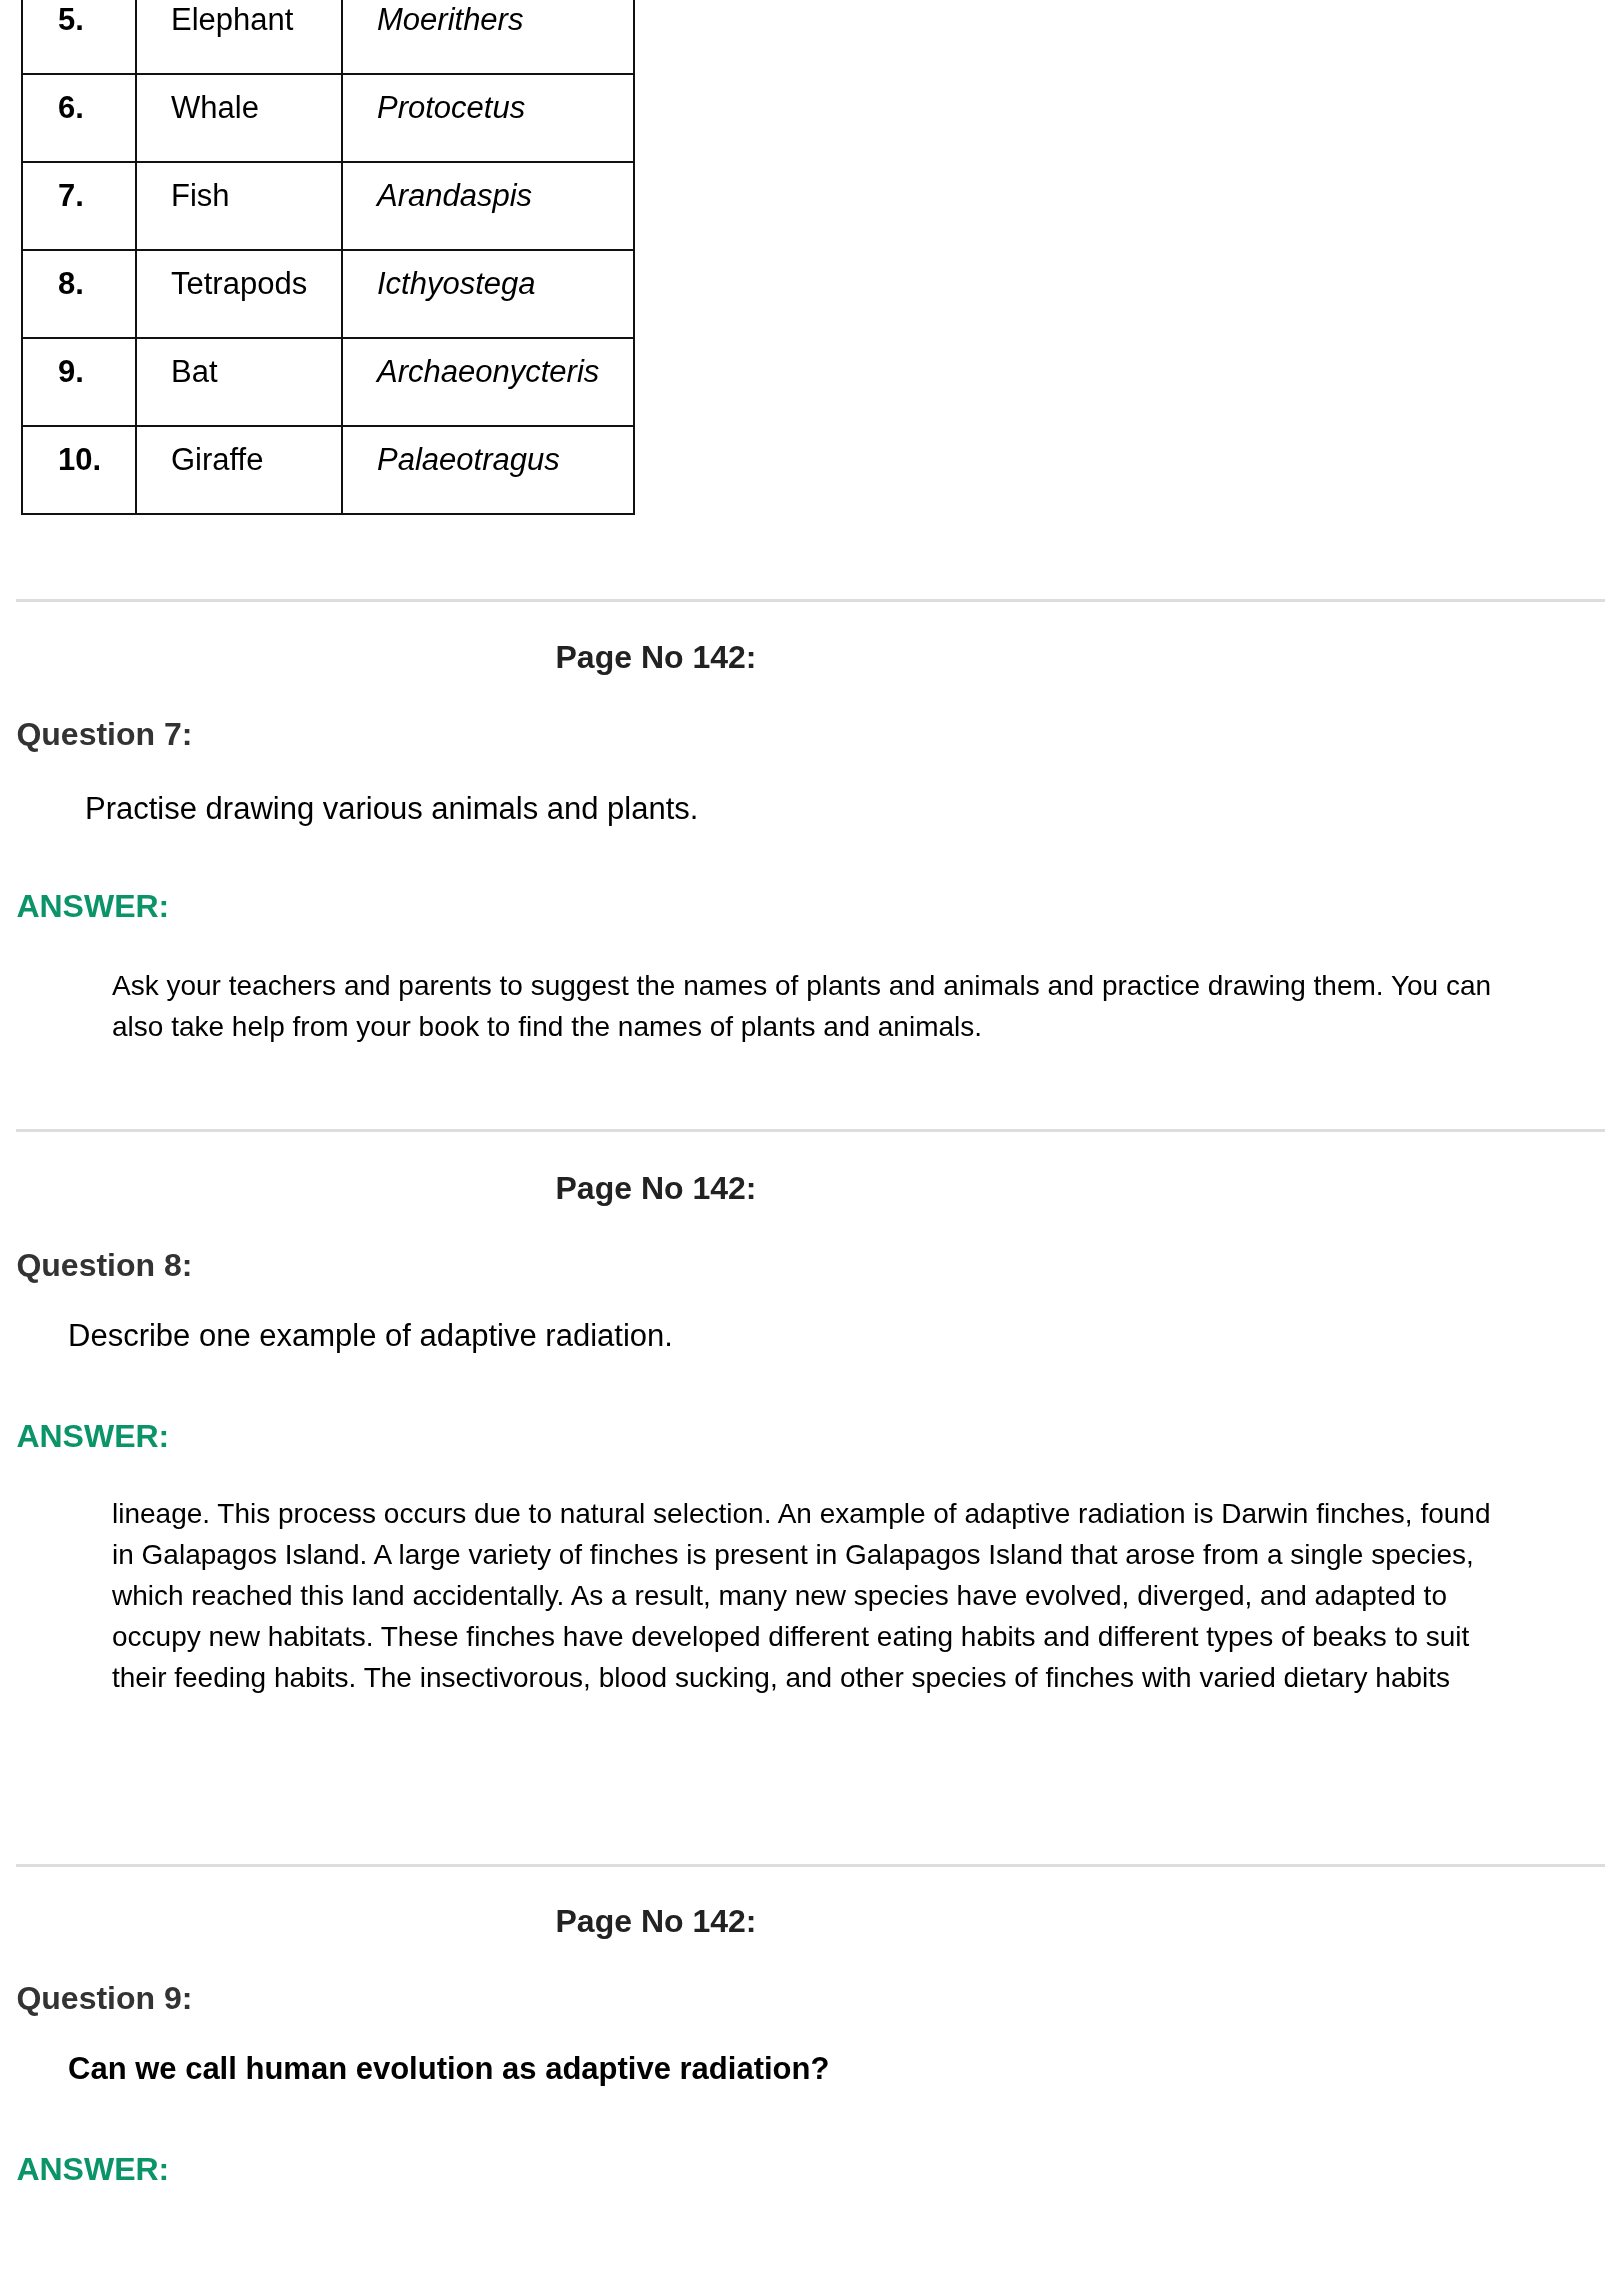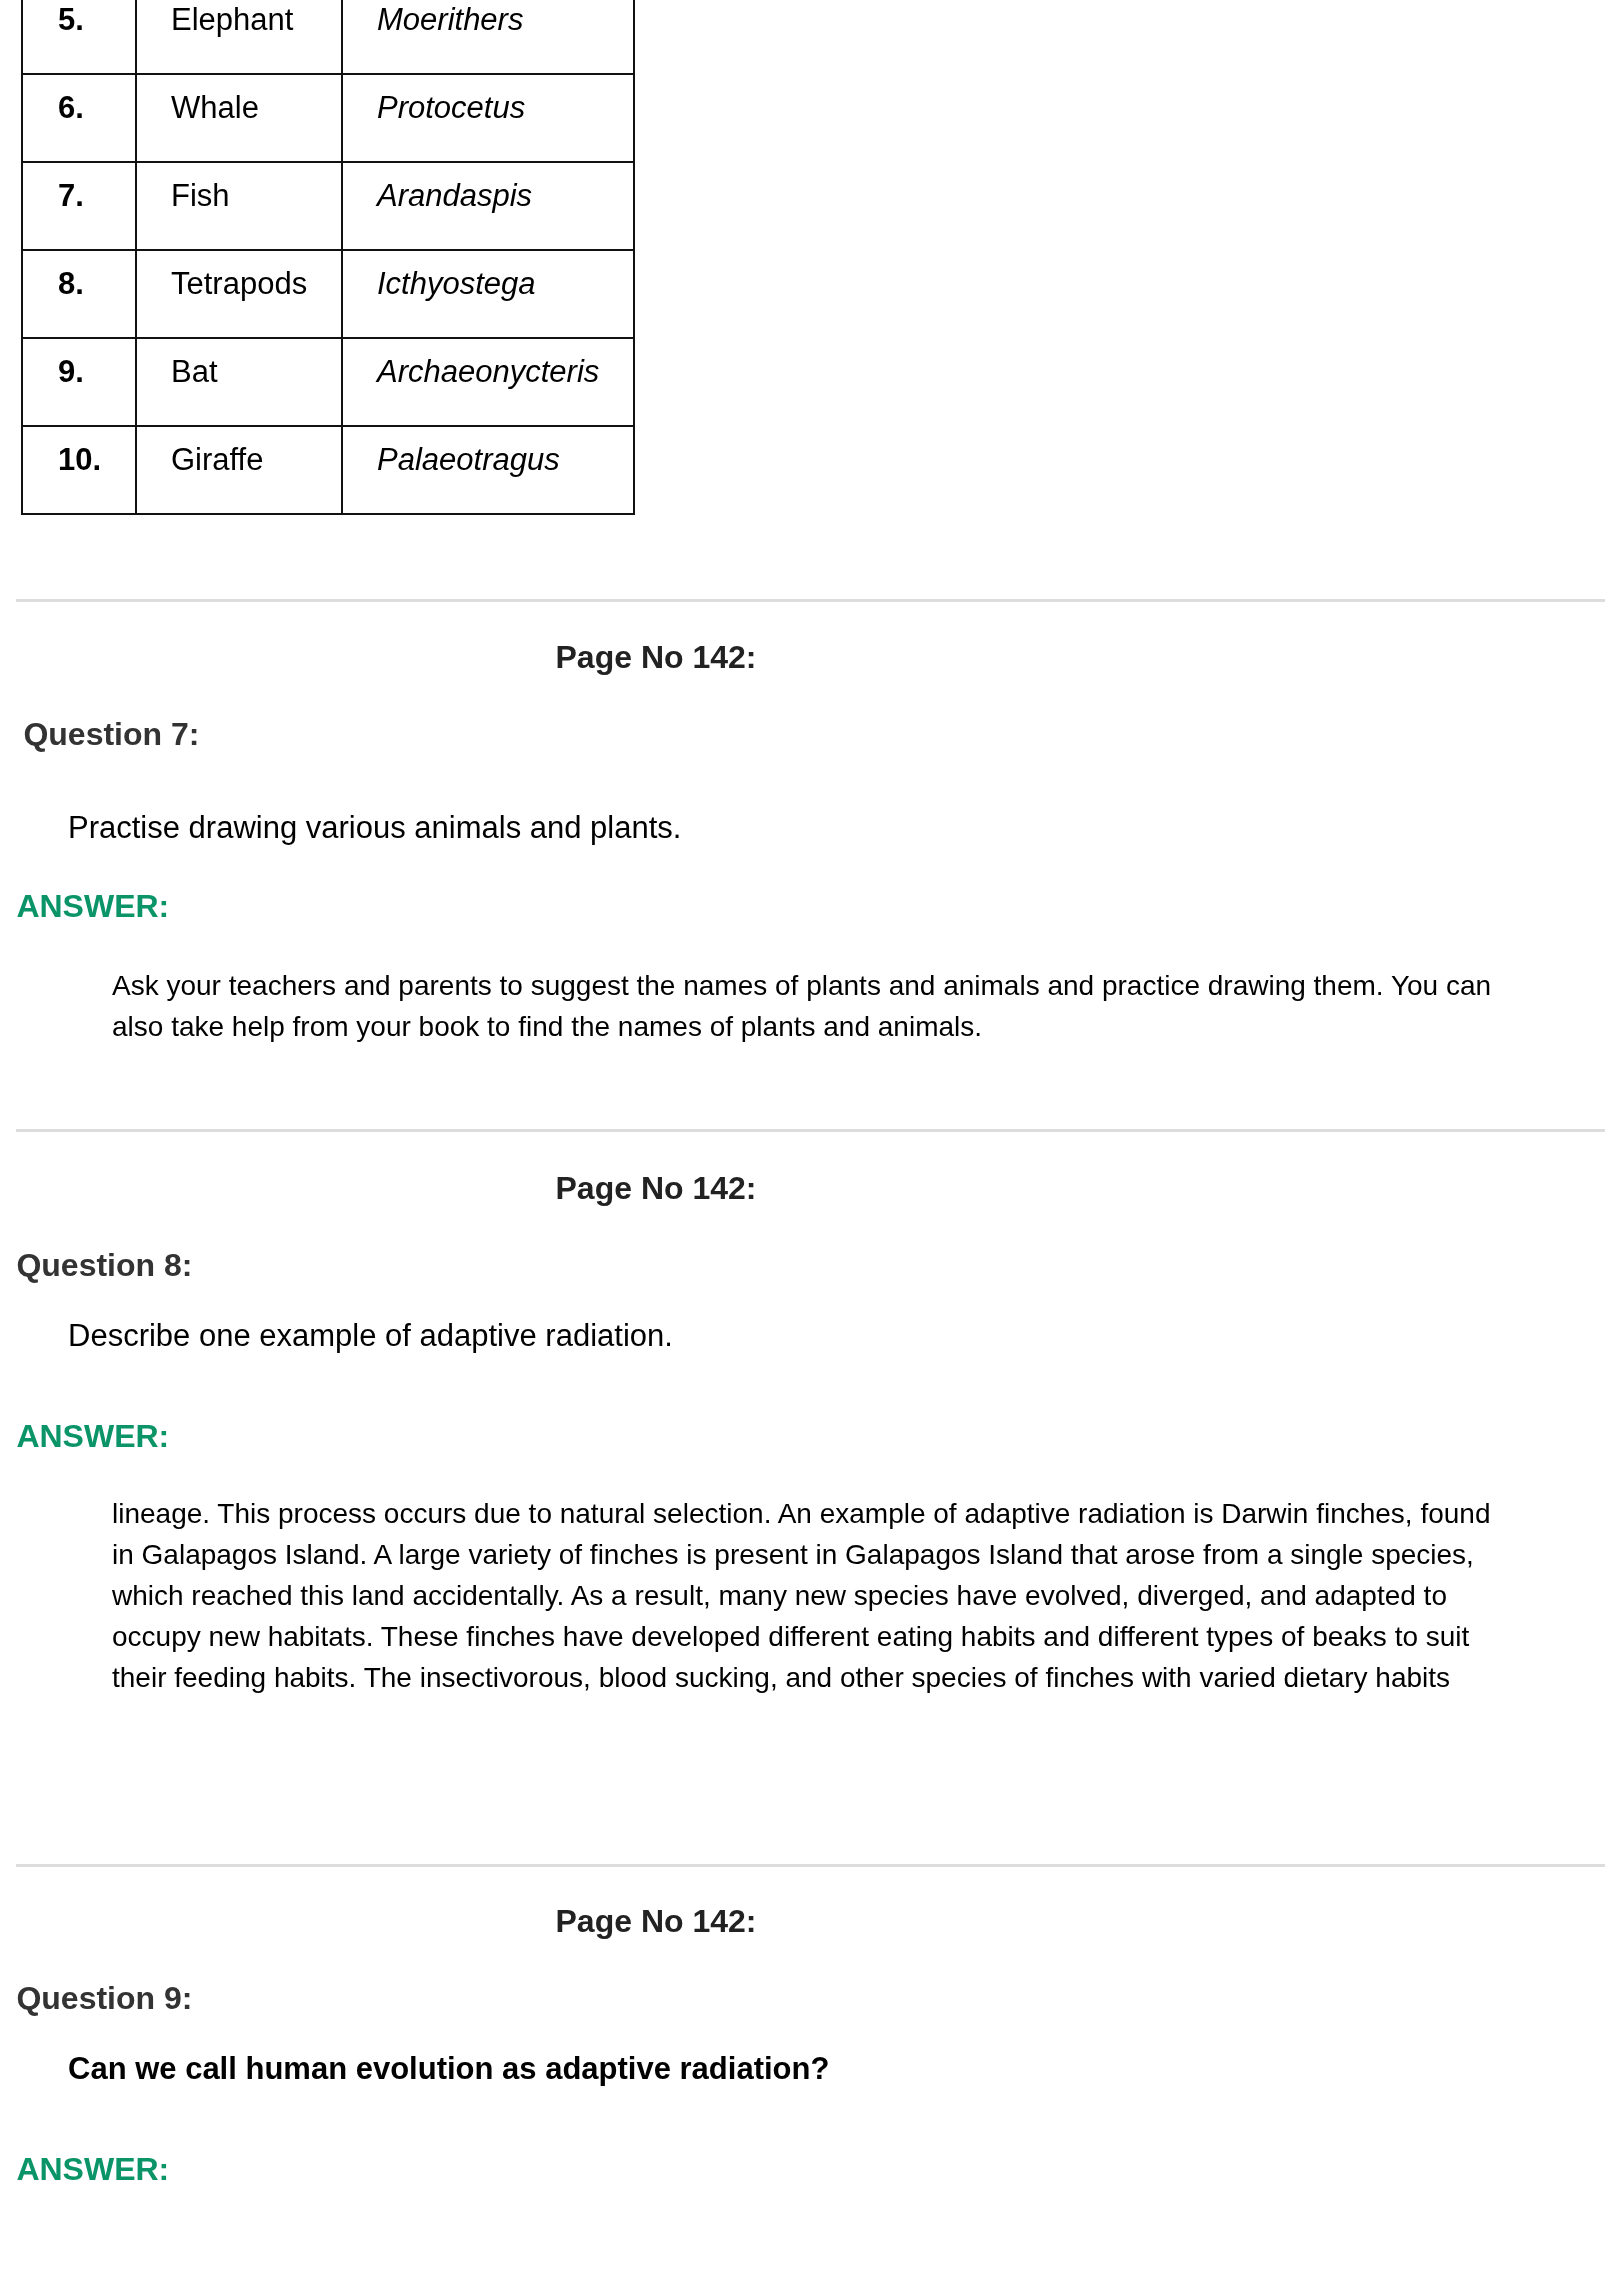--- a/index.html
+++ b/index.html
@@ -165,22 +165,22 @@
         </td>
       <td class="col-ancestor">
           <div class="cell-inner">Palaeotragus</div>
         </td>
     </tr>
   </tbody>
 </table>
 
 <div class="divider" style="top:599px;"></div>
 <div class="page-no" style="top:638px;">Page No 142:</div>
-<div class="question-title" style="top:715px;margin-left:7px;">Question 7:</div>
-<div class="question-text" style="top:808px;">Practise drawing various animals and plants.</div>
+<div class="question-title" style="top:715px;">Question 7:</div>
+<div class="question-text" style="top:789px;margin-left:17px;">Practise drawing various animals and plants.</div>
 <div class="answer-label" style="top:887px;">ANSWER:</div>
 <div class="answer-text" style="top:965px;">
   <div>Ask your teachers and parents to suggest the names of plants and animals and practice drawing them. You can</div>
   <div>also take help from your book to find the names of plants and animals.</div>
 </div>
 
 <div class="divider" style="top:1129px;"></div>
 <div class="page-no" style="top:1169px;">Page No 142:</div>
 <div class="question-title" style="top:1246px;">Question 8:</div>
 <div class="question-text" style="top:1316px;">Describe one example of adaptive radiation.</div>

